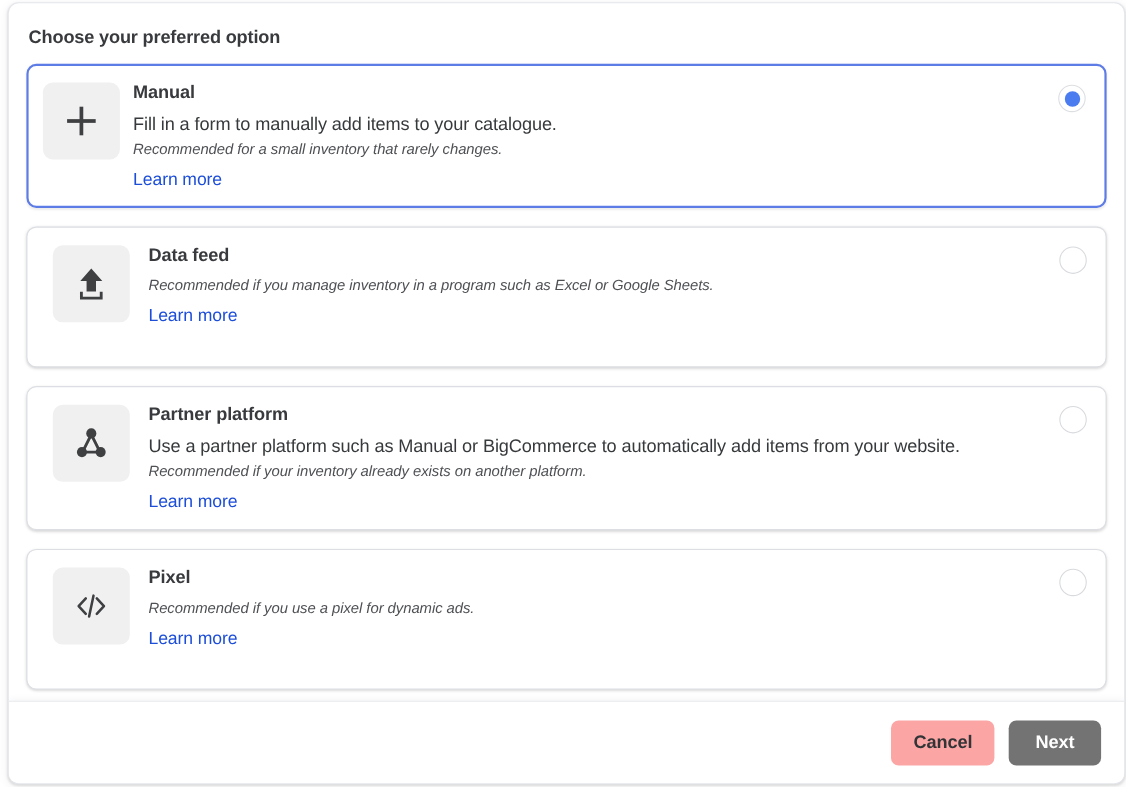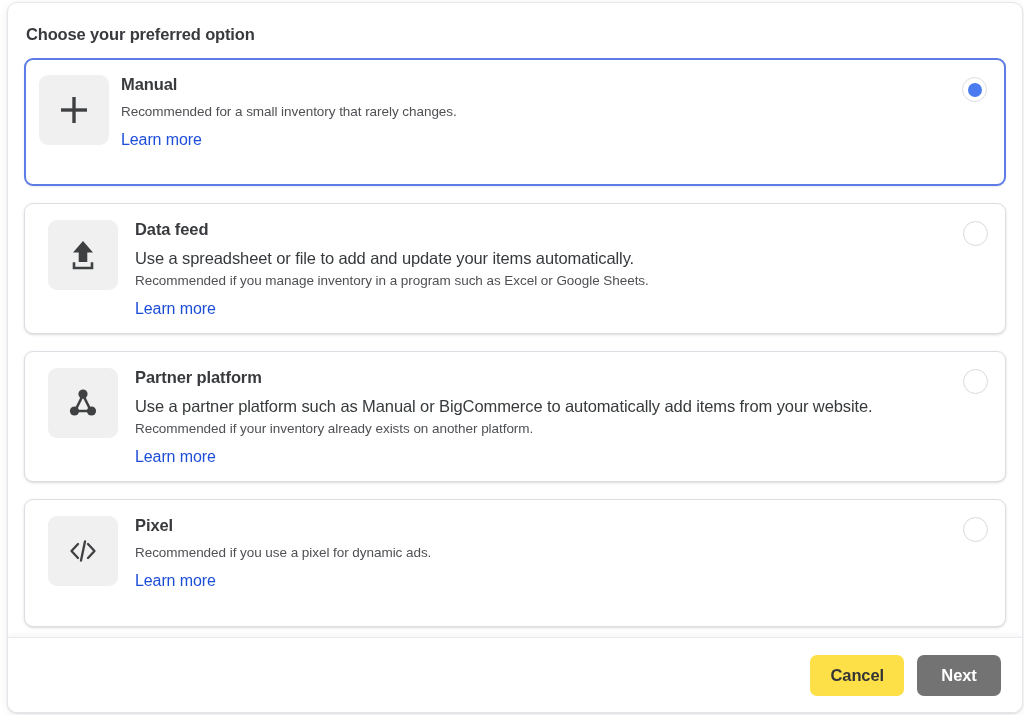--- a/index.html
+++ b/index.html
@@ -107,20 +107,21 @@
     letter-spacing: -0.1px;
     margin-bottom: 2px;
   }
 
   .option-sub {
     font-size: 13.5px;
     color: #4e5054;
     line-height: 19px;
     letter-spacing: -0.05px;
     margin-bottom: 8px;
+    font-style: italic;
   }
 
   .learn-more {
     display: inline-block;
     font-size: 16px;
     color: #1d4ed8;
     line-height: 21px;
     letter-spacing: -0.1px;
     cursor: pointer;
   }
@@ -177,21 +178,21 @@
     letter-spacing: -0.1px;
     cursor: pointer;
     padding: 0 20px;
     height: 41px;
     display: inline-flex;
     align-items: center;
     justify-content: center;
   }
 
   .btn-cancel {
-    background: #fde047;
+    background: #fca5a5;
     color: #333436;
   }
 
   .btn-next {
     background: #737373;
     color: #ffffff;
     min-width: 84px;
   }
 </style>
 </head>
@@ -207,38 +208,38 @@
 
       <div class="option-card selected">
         <div class="icon-tile">
           <svg width="34" height="34" viewBox="0 0 34 34" aria-hidden="true">
             <rect x="15.3" y="4" width="3.4" height="26" fill="#3f4042"></rect>
             <rect x="4" y="15.3" width="26" height="3.4" fill="#3f4042"></rect>
           </svg>
         </div>
         <div class="option-text">
           <div class="option-title">Manual</div>
+          <div class="option-desc">Fill in a form to manually add items to your catalogue.</div>
           <div class="option-sub">Recommended for a small inventory that rarely changes.</div>
           <a class="learn-more">Learn more</a>
         </div>
         <div class="radio checked">
           <span class="dot"></span>
         </div>
       </div>
 
       <div class="option-card">
         <div class="icon-tile">
           <svg width="34" height="34" viewBox="0 0 34 34" aria-hidden="true">
             <path d="M17 3 L27 14.5 L21.3 14.5 L21.3 24 L12.7 24 L12.7 14.5 L7 14.5 Z" fill="#3f4042"></path>
             <path d="M8 25.5 L8 30 L26 30 L26 25.5" fill="none" stroke="#3f4042" stroke-width="2.6" stroke-linecap="square"></path>
           </svg>
         </div>
         <div class="option-text">
           <div class="option-title">Data feed</div>
-          <div class="option-desc">Use a spreadsheet or file to add and update your items automatically.</div>
           <div class="option-sub">Recommended if you manage inventory in a program such as Excel or Google Sheets.</div>
           <a class="learn-more">Learn more</a>
         </div>
         <div class="radio">
           <span class="dot"></span>
         </div>
       </div>
 
       <div class="option-card">
         <div class="icon-tile">

